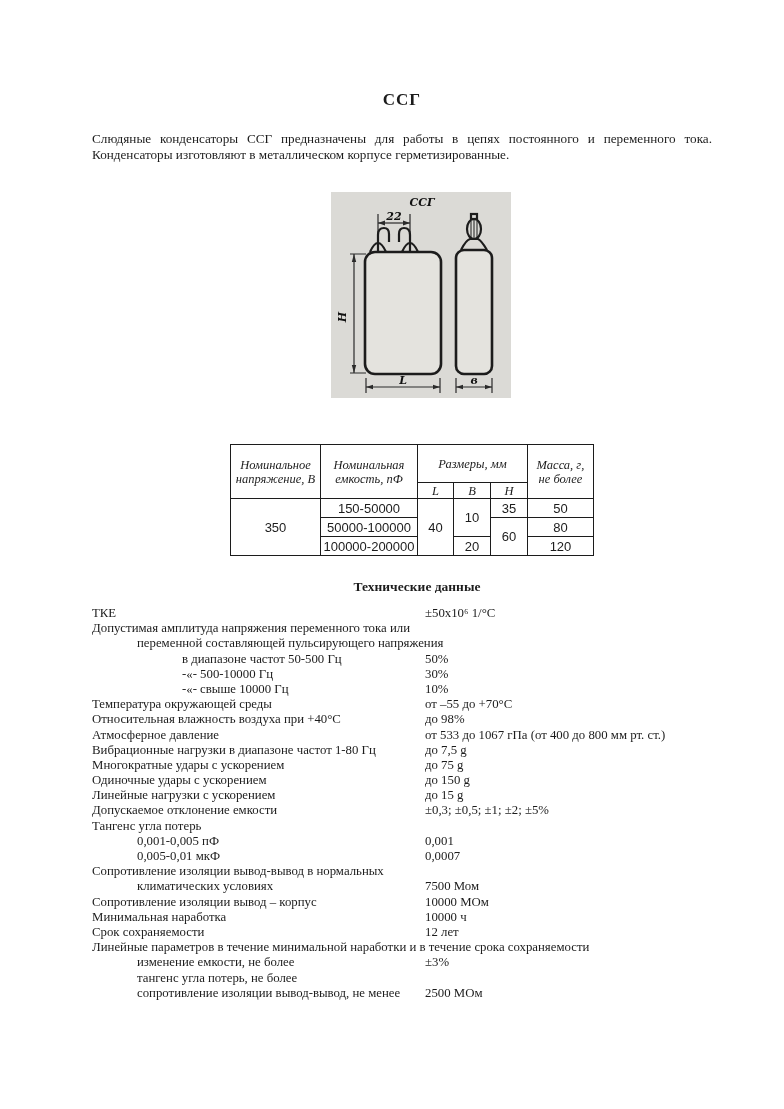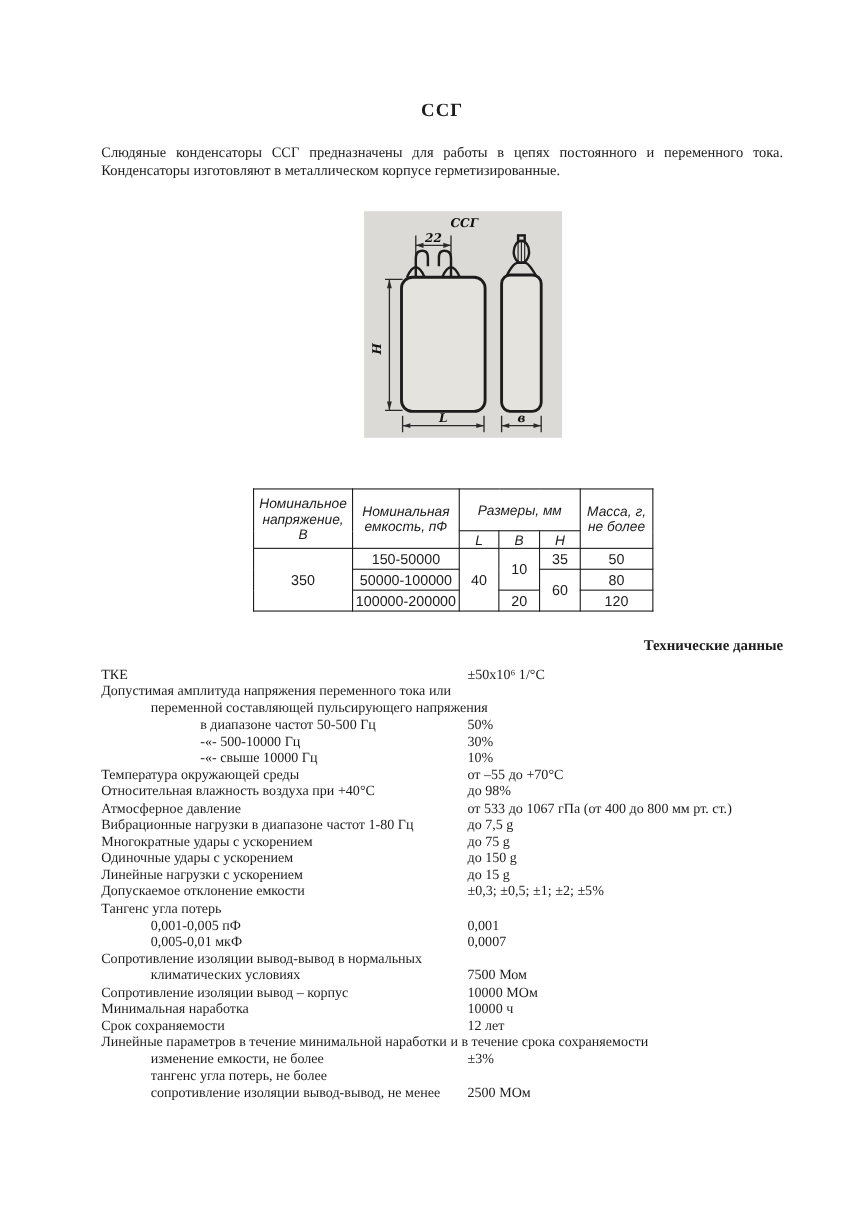--- a/index.html
+++ b/index.html
@@ -33,33 +33,33 @@
   .dwg-label{font-family:"DejaVu Serif",serif;font-style:italic;font-weight:bold;font-size:11px;fill:#111;}
 
   
   #spec-table-wrap{top:444px;left:230px;}
   table{border-collapse:collapse;table-layout:fixed;}
   td{
     border:1px solid #1c1c1c;text-align:center;vertical-align:middle;
     padding:0 2px;box-sizing:border-box;overflow:hidden;
   }
   .hdr{
-    font-family:Liberation Sans, sans-serif;font-style:italic;
+    font-family:Liberation Serif, serif;font-style:italic;
     font-size:12.5px;line-height:14px;
   }
   .cell{
     font-family:"Liberation Sans",sans-serif;font-size:13px;line-height:15px;
   }
   .hrow1 td{height:38px;}
   .hrow2 td{height:16px;}
   .drow td{height:19px;}
 
   
   #tech-heading{
-    top:579px;left:92px;width:620px;text-align:right;padding-left:30px;
+    top:579px;left:92px;width:620px;text-align:center;padding-left:30px;
     font-size:13.5px;font-weight:bold;box-sizing:border-box;
   }
   #tech-list{top:606px;left:92px;width:640px;font-size:12.8px;}
   .trow{position:relative;height:15.2px;line-height:15.2px;white-space:nowrap;}
   .trow .val{position:absolute;left:333px;top:0;white-space:nowrap;}
   .i1{padding-left:45px;}
   .i2{padding-left:90px;}
 </style>
 </head>
 <body>

